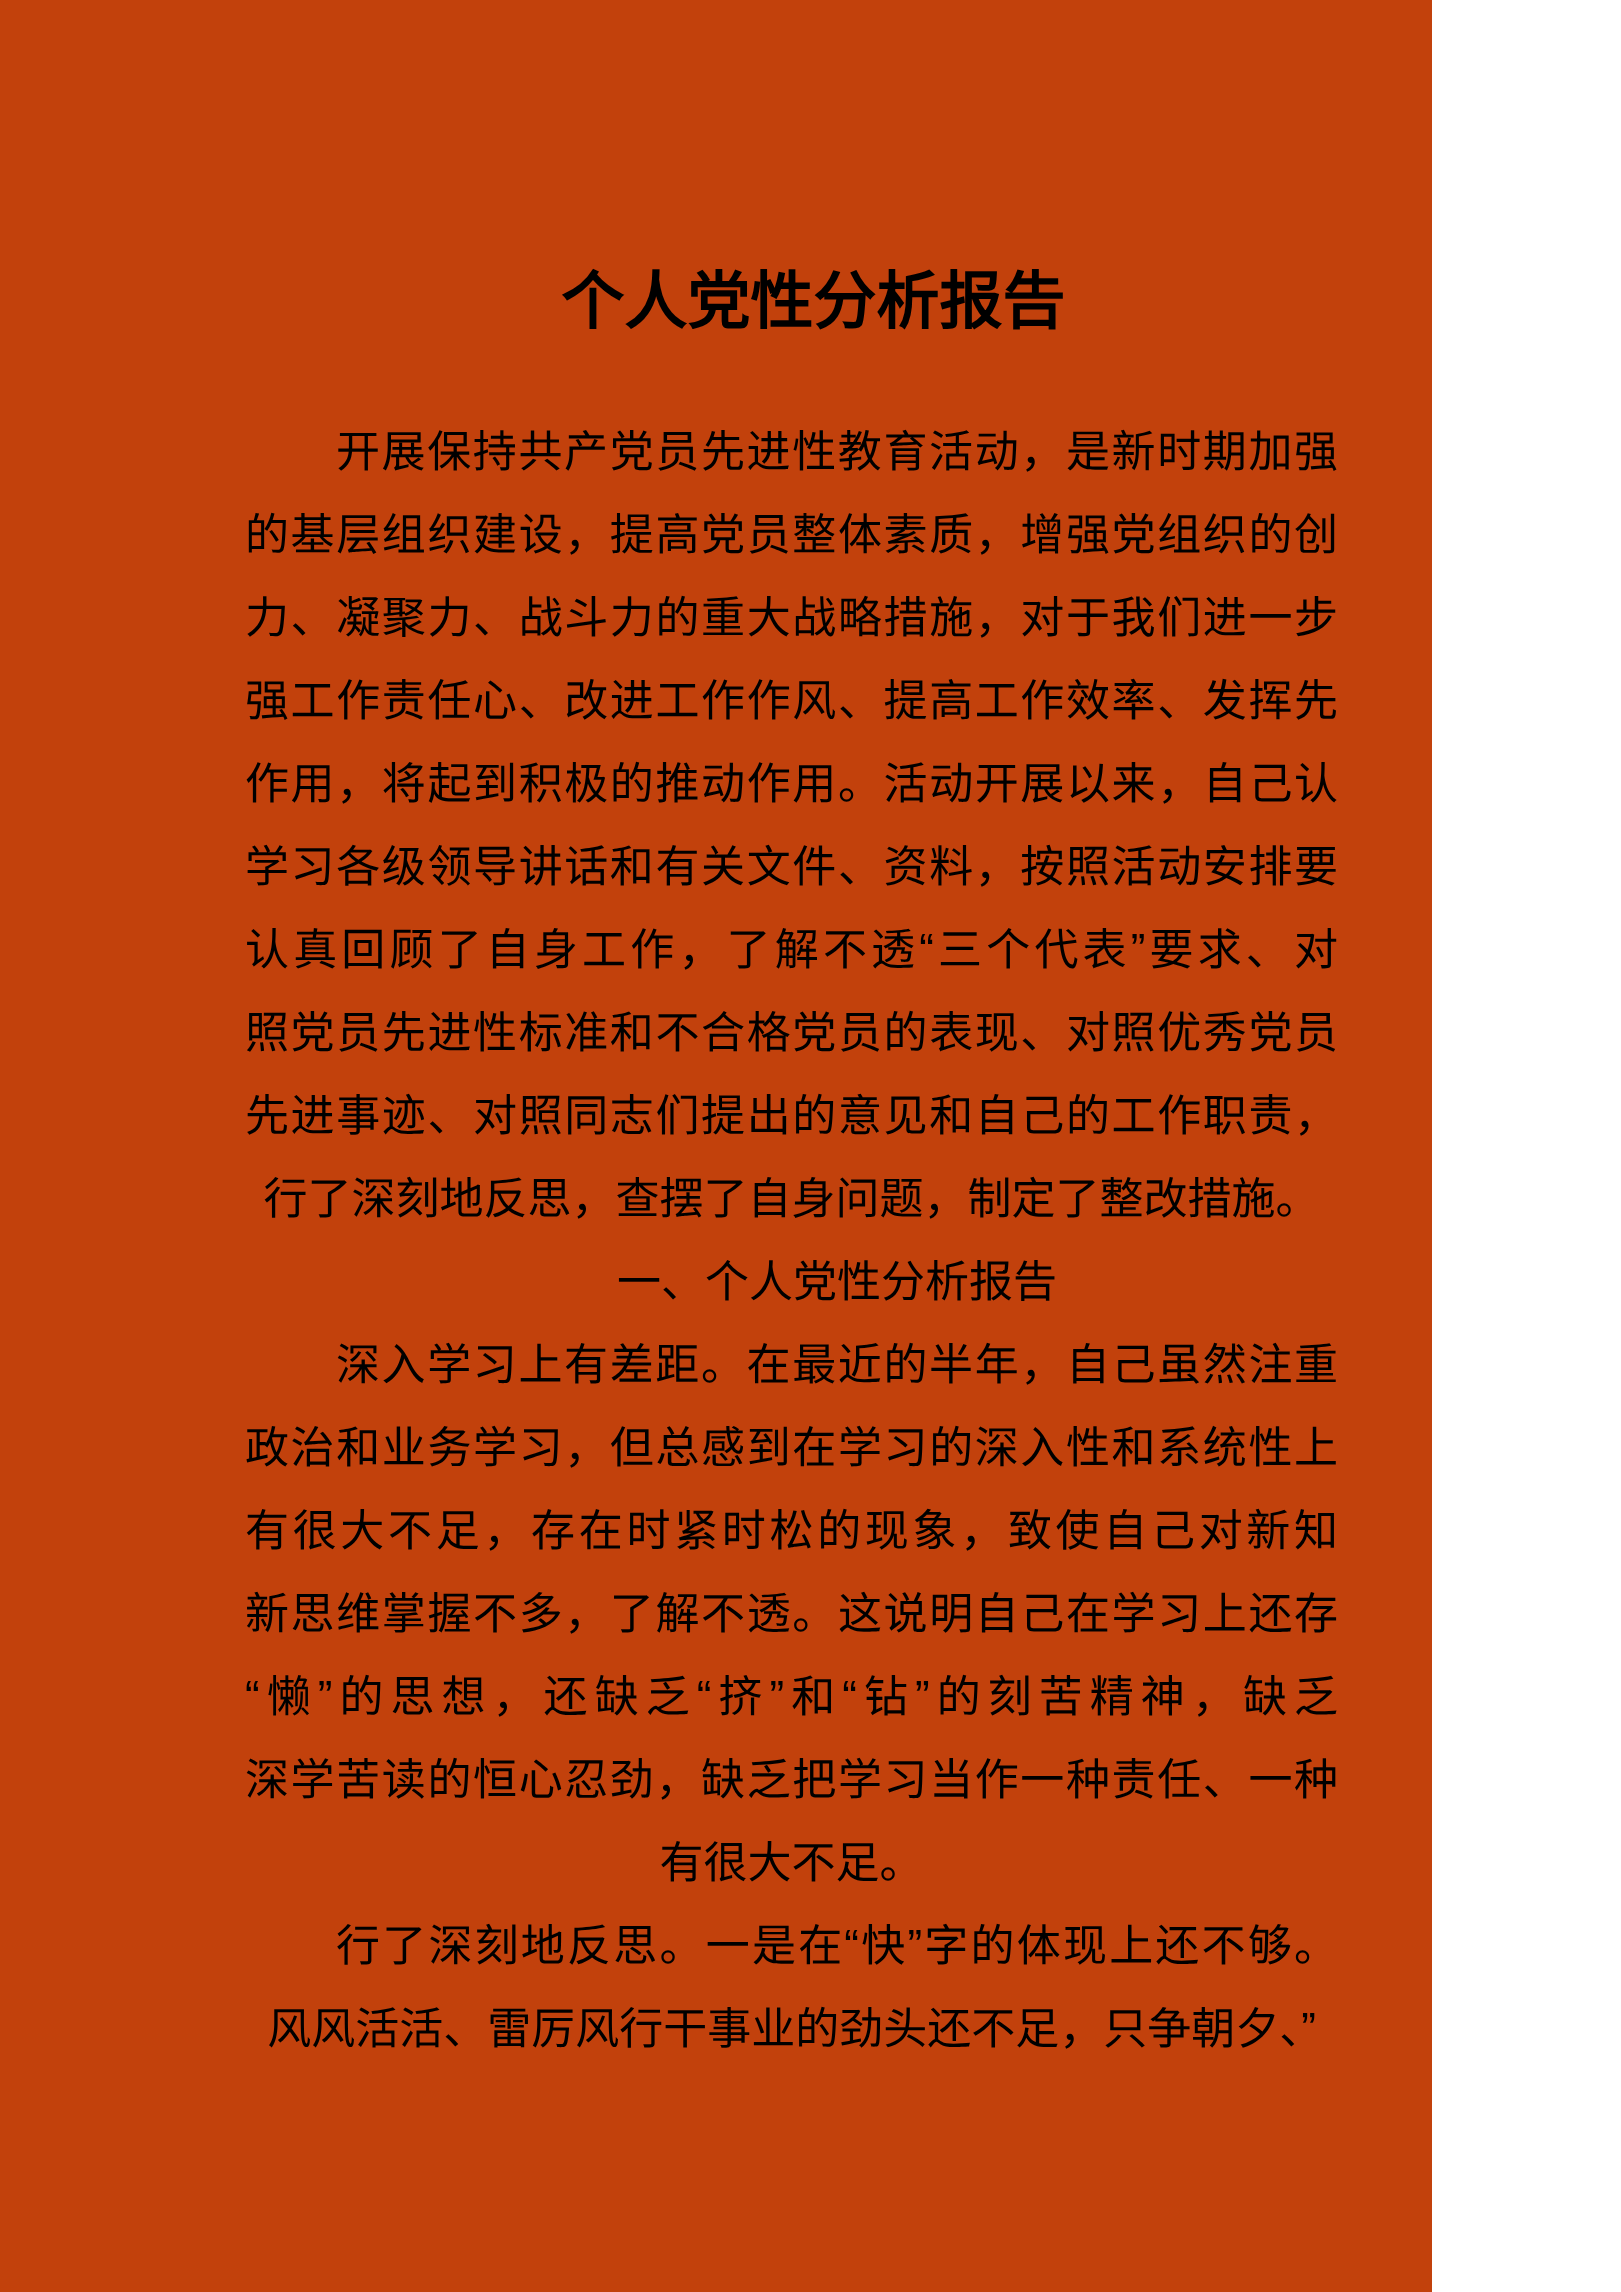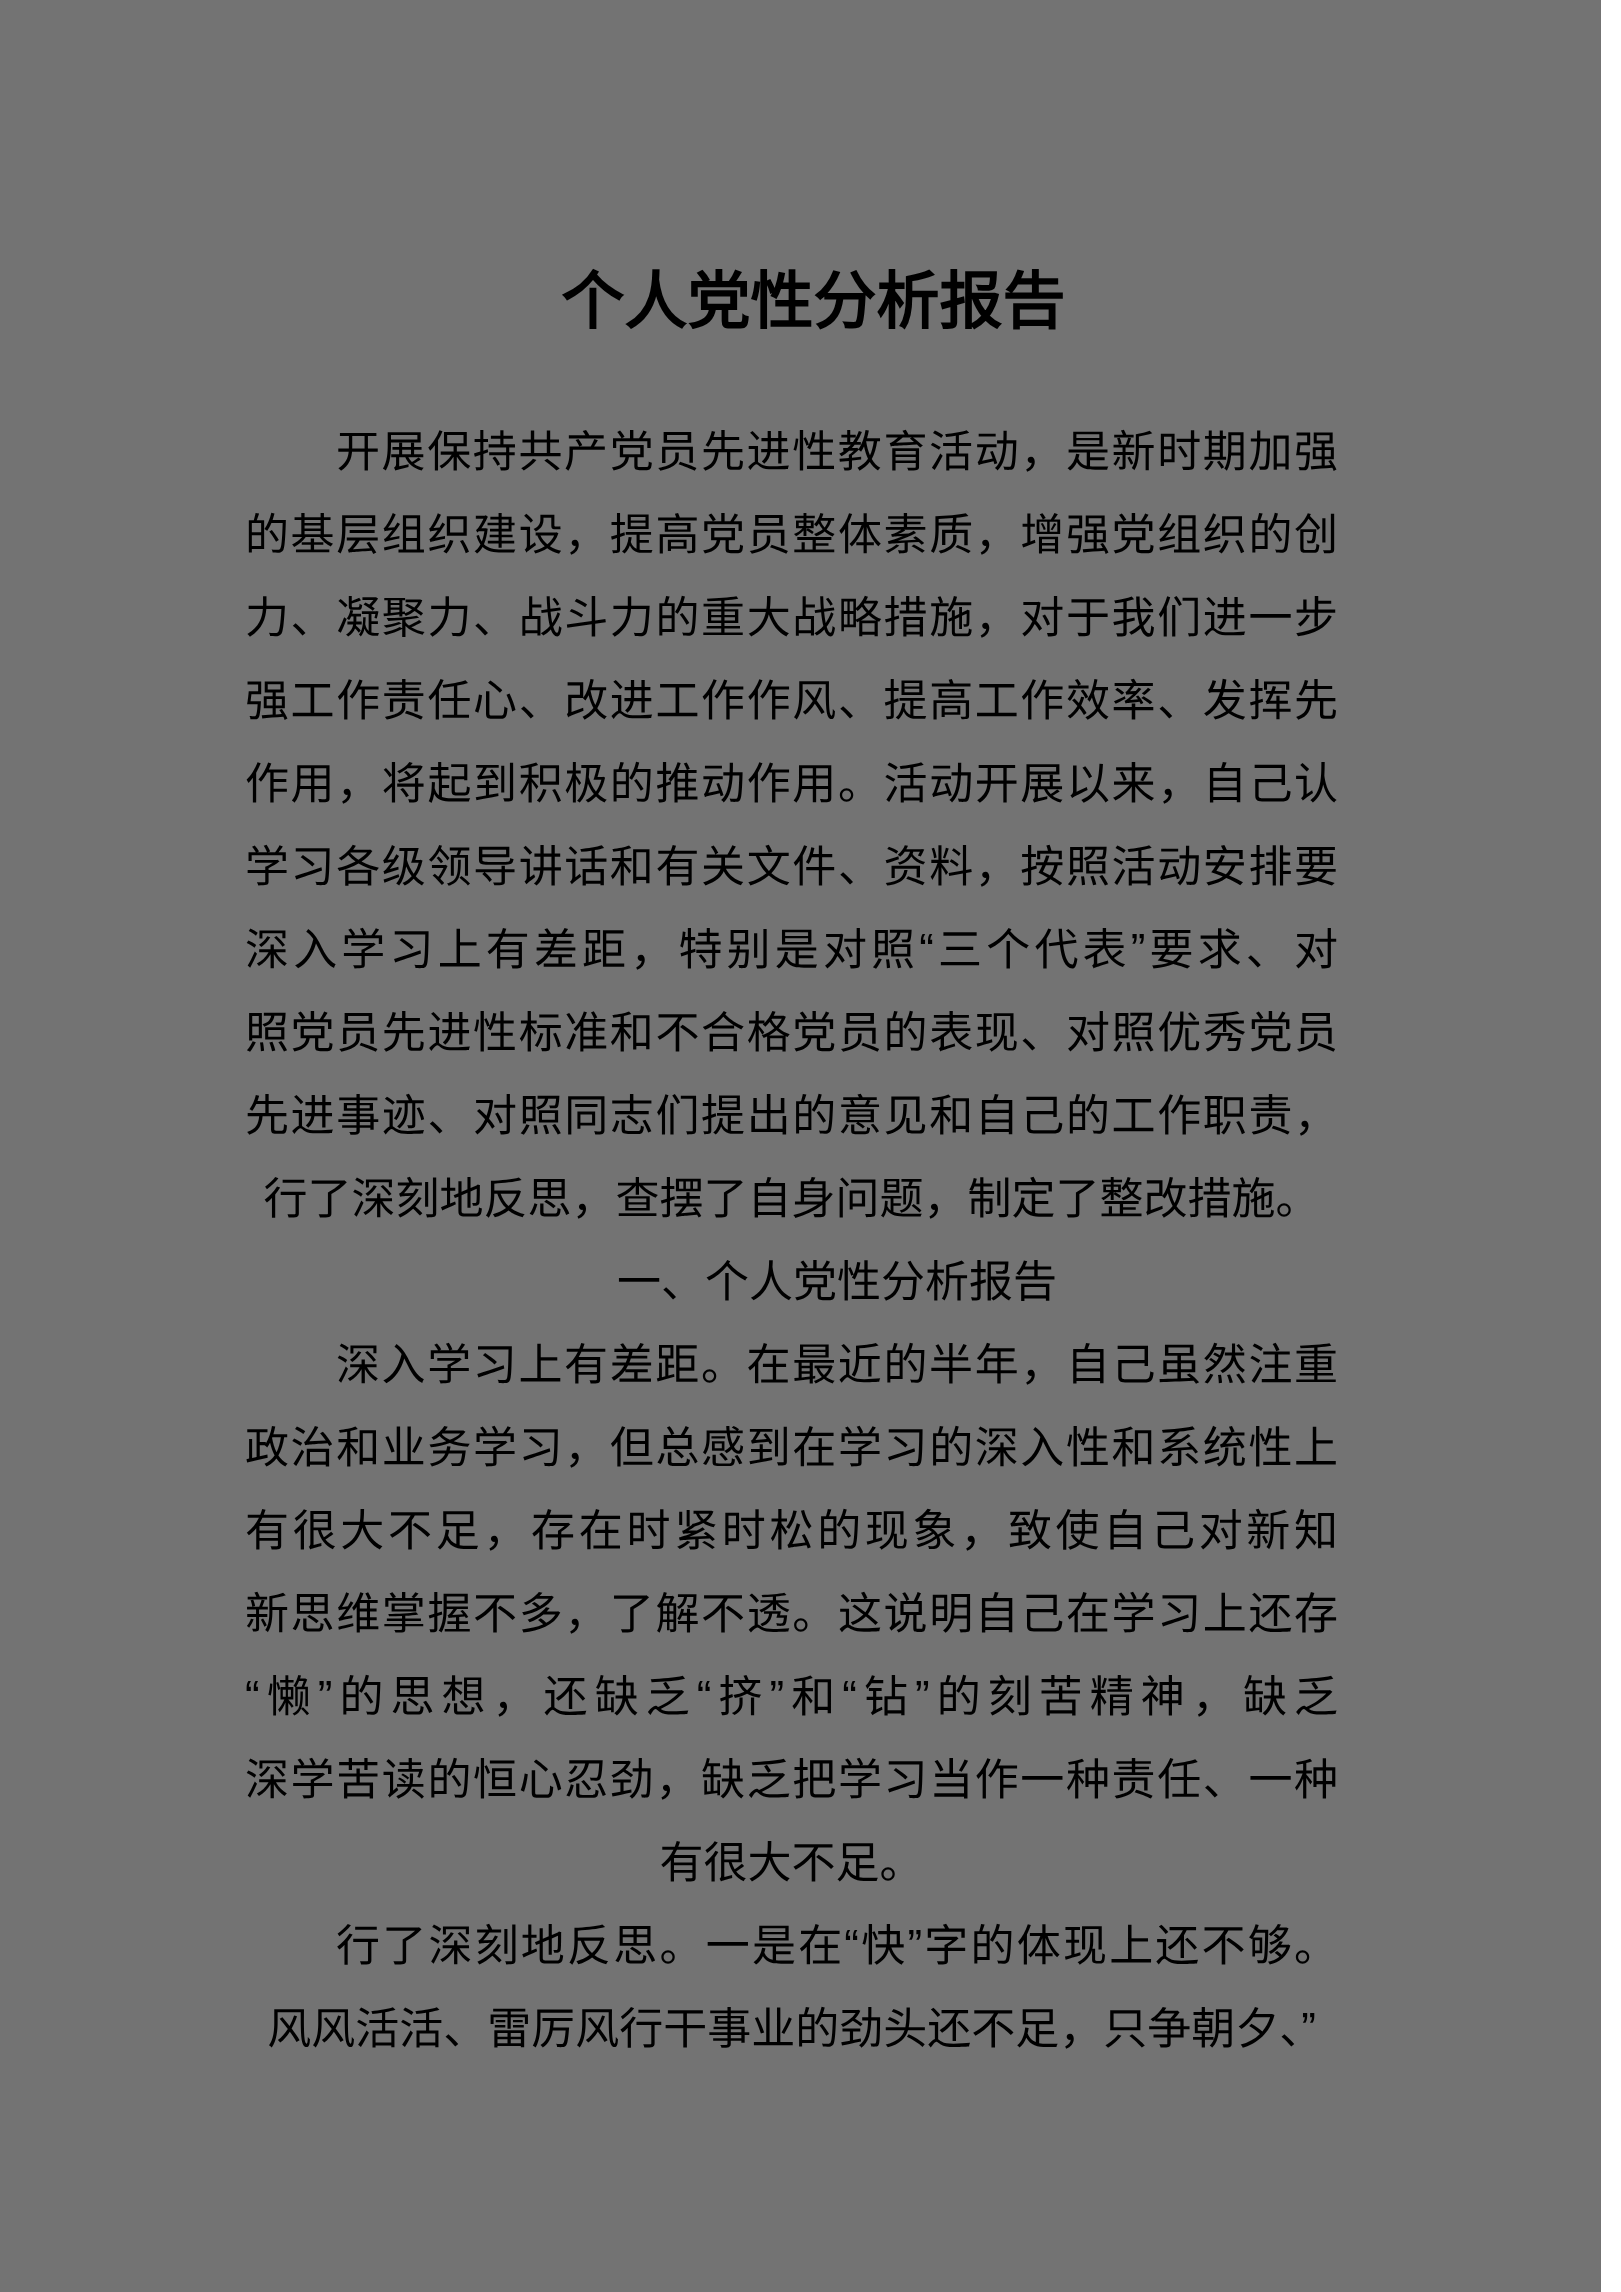--- a/index.html
+++ b/index.html
@@ -8,23 +8,23 @@
   }
   body {
     width: 1621px;
     height: 2293px;
     background: #ffffff;
     color: #000000;
     font-family: "Liberation Sans", sans-serif;
   }
   .page {
     position: relative;
-    width: 1601px;
+    width: 1432px;
     height: 2293px;
-    background: #737373;
+    background: #c2410c;
     overflow: hidden;
   }
   .doc-title {
     position: absolute;
     left: 245px;
     top: 257px;
     width: 1137px;
     margin: 0;
     font-size: 63px;
     font-weight: 700;
@@ -62,21 +62,21 @@
 
   <h1 class="doc-title">个人党性分析报告</h1>
 
   <div class="doc-body">
     <div class="line indent fill">开展保持共产党员先进性教育活动，是新时期加强党</div>
     <div class="line fill">的基层组织建设，提高党员整体素质，增强党组织的创造</div>
     <div class="line fill">力、凝聚力、战斗力的重大战略措施，对于我们进一步增</div>
     <div class="line fill">强工作责任心、改进工作作风、提高工作效率、发挥先锋</div>
     <div class="line fill">作用，将起到积极的推动作用。活动开展以来，自己认真</div>
     <div class="line fill">学习各级领导讲话和有关文件、资料，按照活动安排要求，</div>
-    <div class="line fill">深入学习上有差距，特别是对照“三个代表”要求、对</div>
+    <div class="line fill">认真回顾了自身工作，了解不透“三个代表”要求、对</div>
     <div class="line fill">照党员先进性标准和不合格党员的表现、对照优秀党员的</div>
     <div class="line fill">先进事迹、对照同志们提出的意见和自己的工作职责，进</div>
     <div class="line">行了深刻地反思，查摆了自身问题，制定了整改措施。</div>
     <div class="line indent">一、个人党性分析报告</div>
     <div class="line indent fill">深入学习上有差距。在最近的半年，自己虽然注重了</div>
     <div class="line fill">政治和业务学习，但总感到在学习的深入性和系统性上还</div>
     <div class="line fill">有很大不足，存在时紧时松的现象，致使自己对新知识、</div>
     <div class="line fill">新思维掌握不多，了解不透。这说明自己在学习上还存在</div>
     <div class="line fill">“懒”的思想，还缺乏“挤”和“钻”的刻苦精神，缺乏</div>
     <div class="line fill">深学苦读的恒心忍劲，缺乏把学习当作一种责任、一种境</div>

